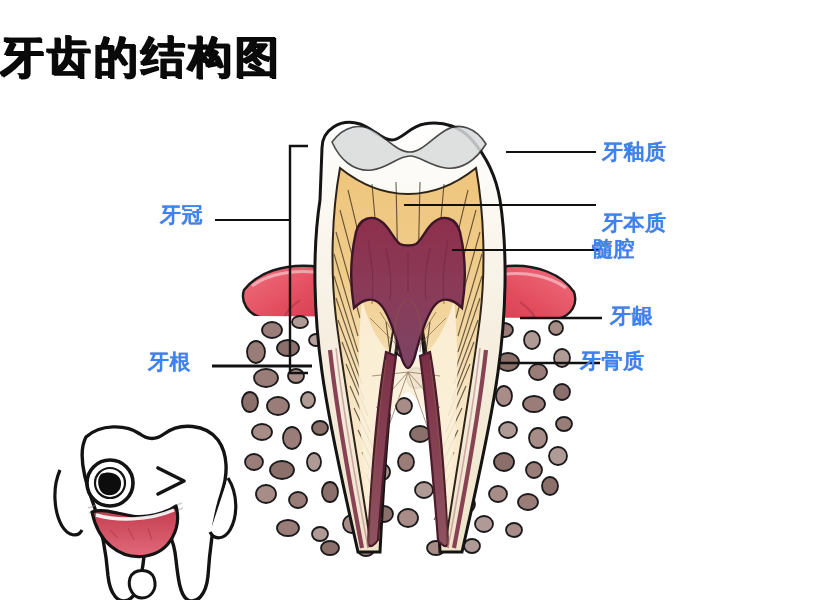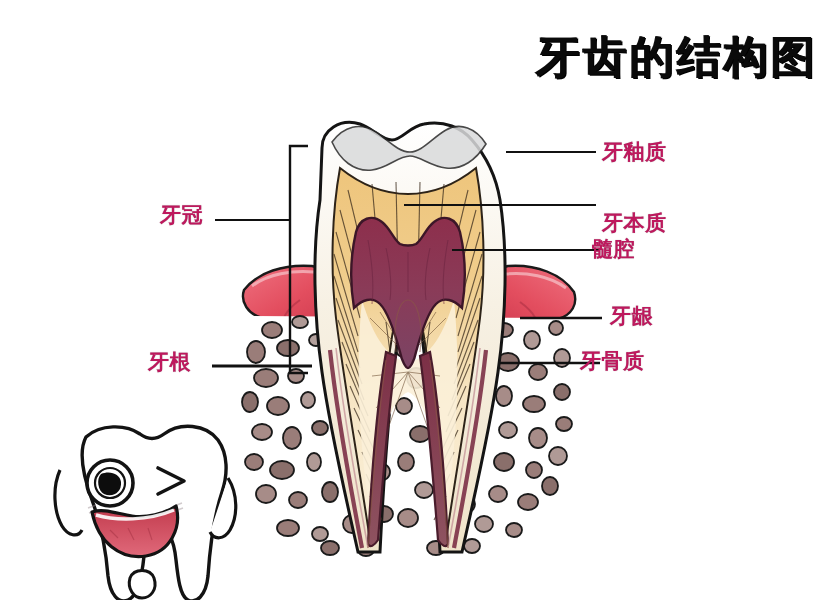--- a/index.html
+++ b/index.html
@@ -7,32 +7,32 @@
     width:818px;height:600px;overflow:hidden;
     background:#ffffff;
     font-family:"DejaVu Sans","Liberation Sans",sans-serif;
     position:relative;
   }
   #stage{position:absolute;left:0;top:0;width:818px;height:600px;}
   #diagram-svg{position:absolute;left:0;top:0;width:818px;height:600px;}
 
   .label{
     position:absolute;
-    color:#be185d;
+    color:#3b82f6;
     font-weight:700;
     font-size:21px;
     line-height:1;
     letter-spacing:.5px;
     white-space:nowrap;
     text-shadow:0 0 1px rgba(0,0,0,.35);
   }
   #page-title{
     position:absolute;
     left:0;top:28px;width:818px;
-    text-align:right;
+    text-align:left;
     font-size:44px;
     font-weight:900;
     color:#0a0a0a;
     letter-spacing:3px;
     text-shadow:1px 1px 0 #000,-1px 0 0 #111;
   }
   .lab-enamel{left:602px;top:142px;}
   .lab-dentin{left:602px;top:194px;margin-top:19px;}
   .lab-pulp{left:592px;top:239px;}
   .lab-gum{left:610px;top:306px;font-family:Liberation Serif, serif;}

